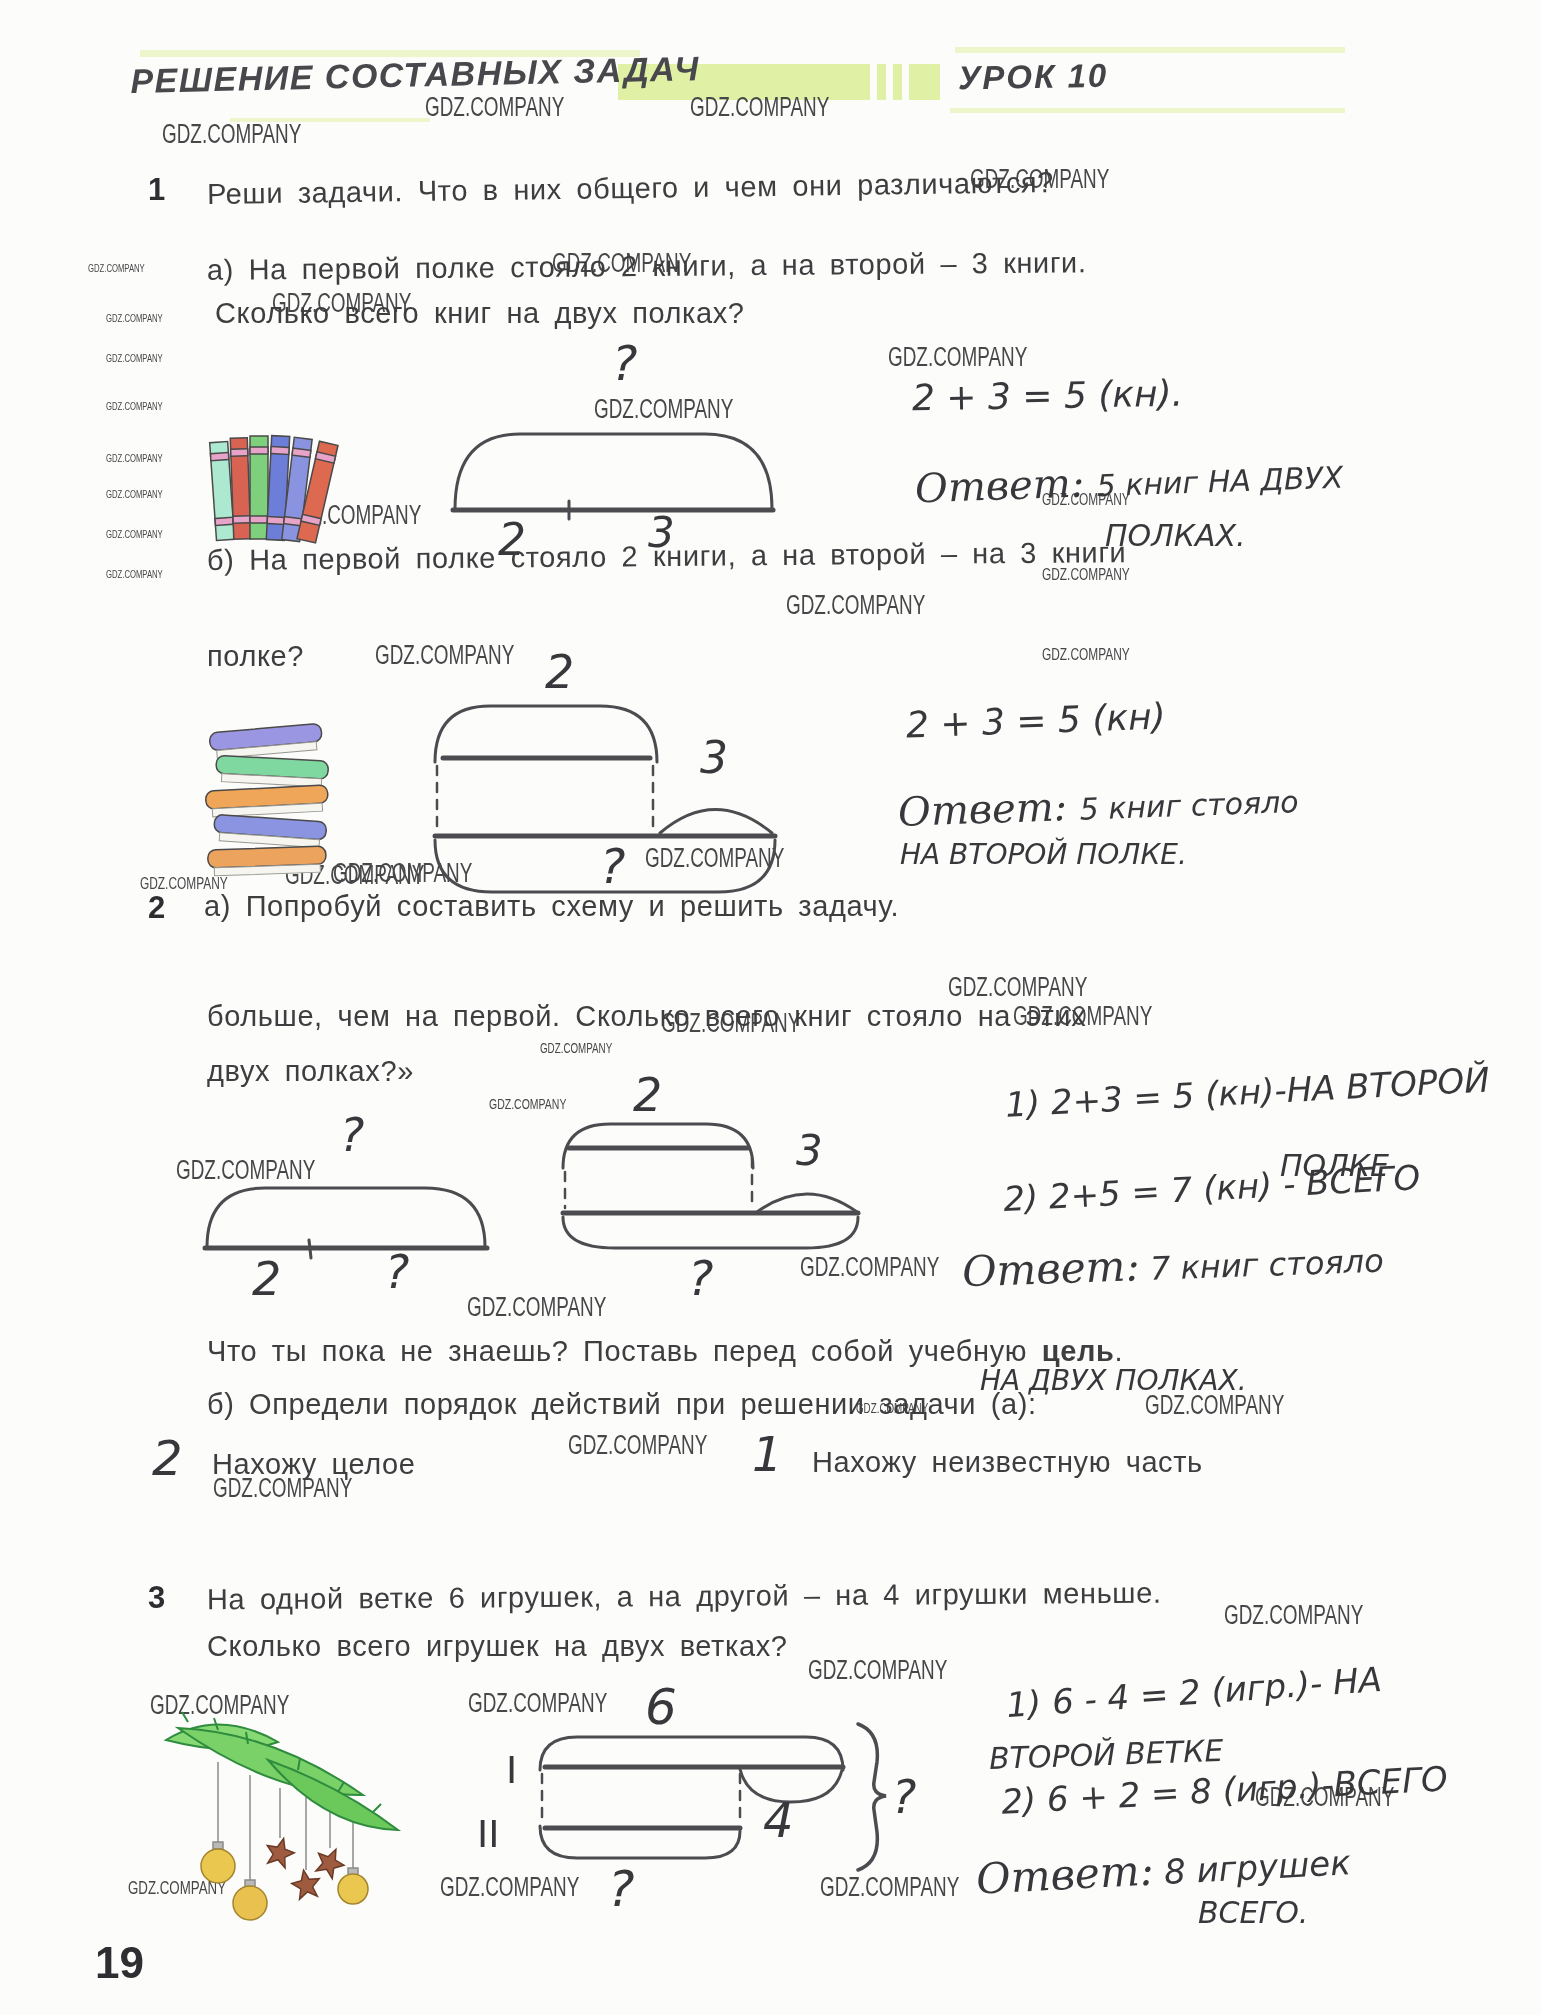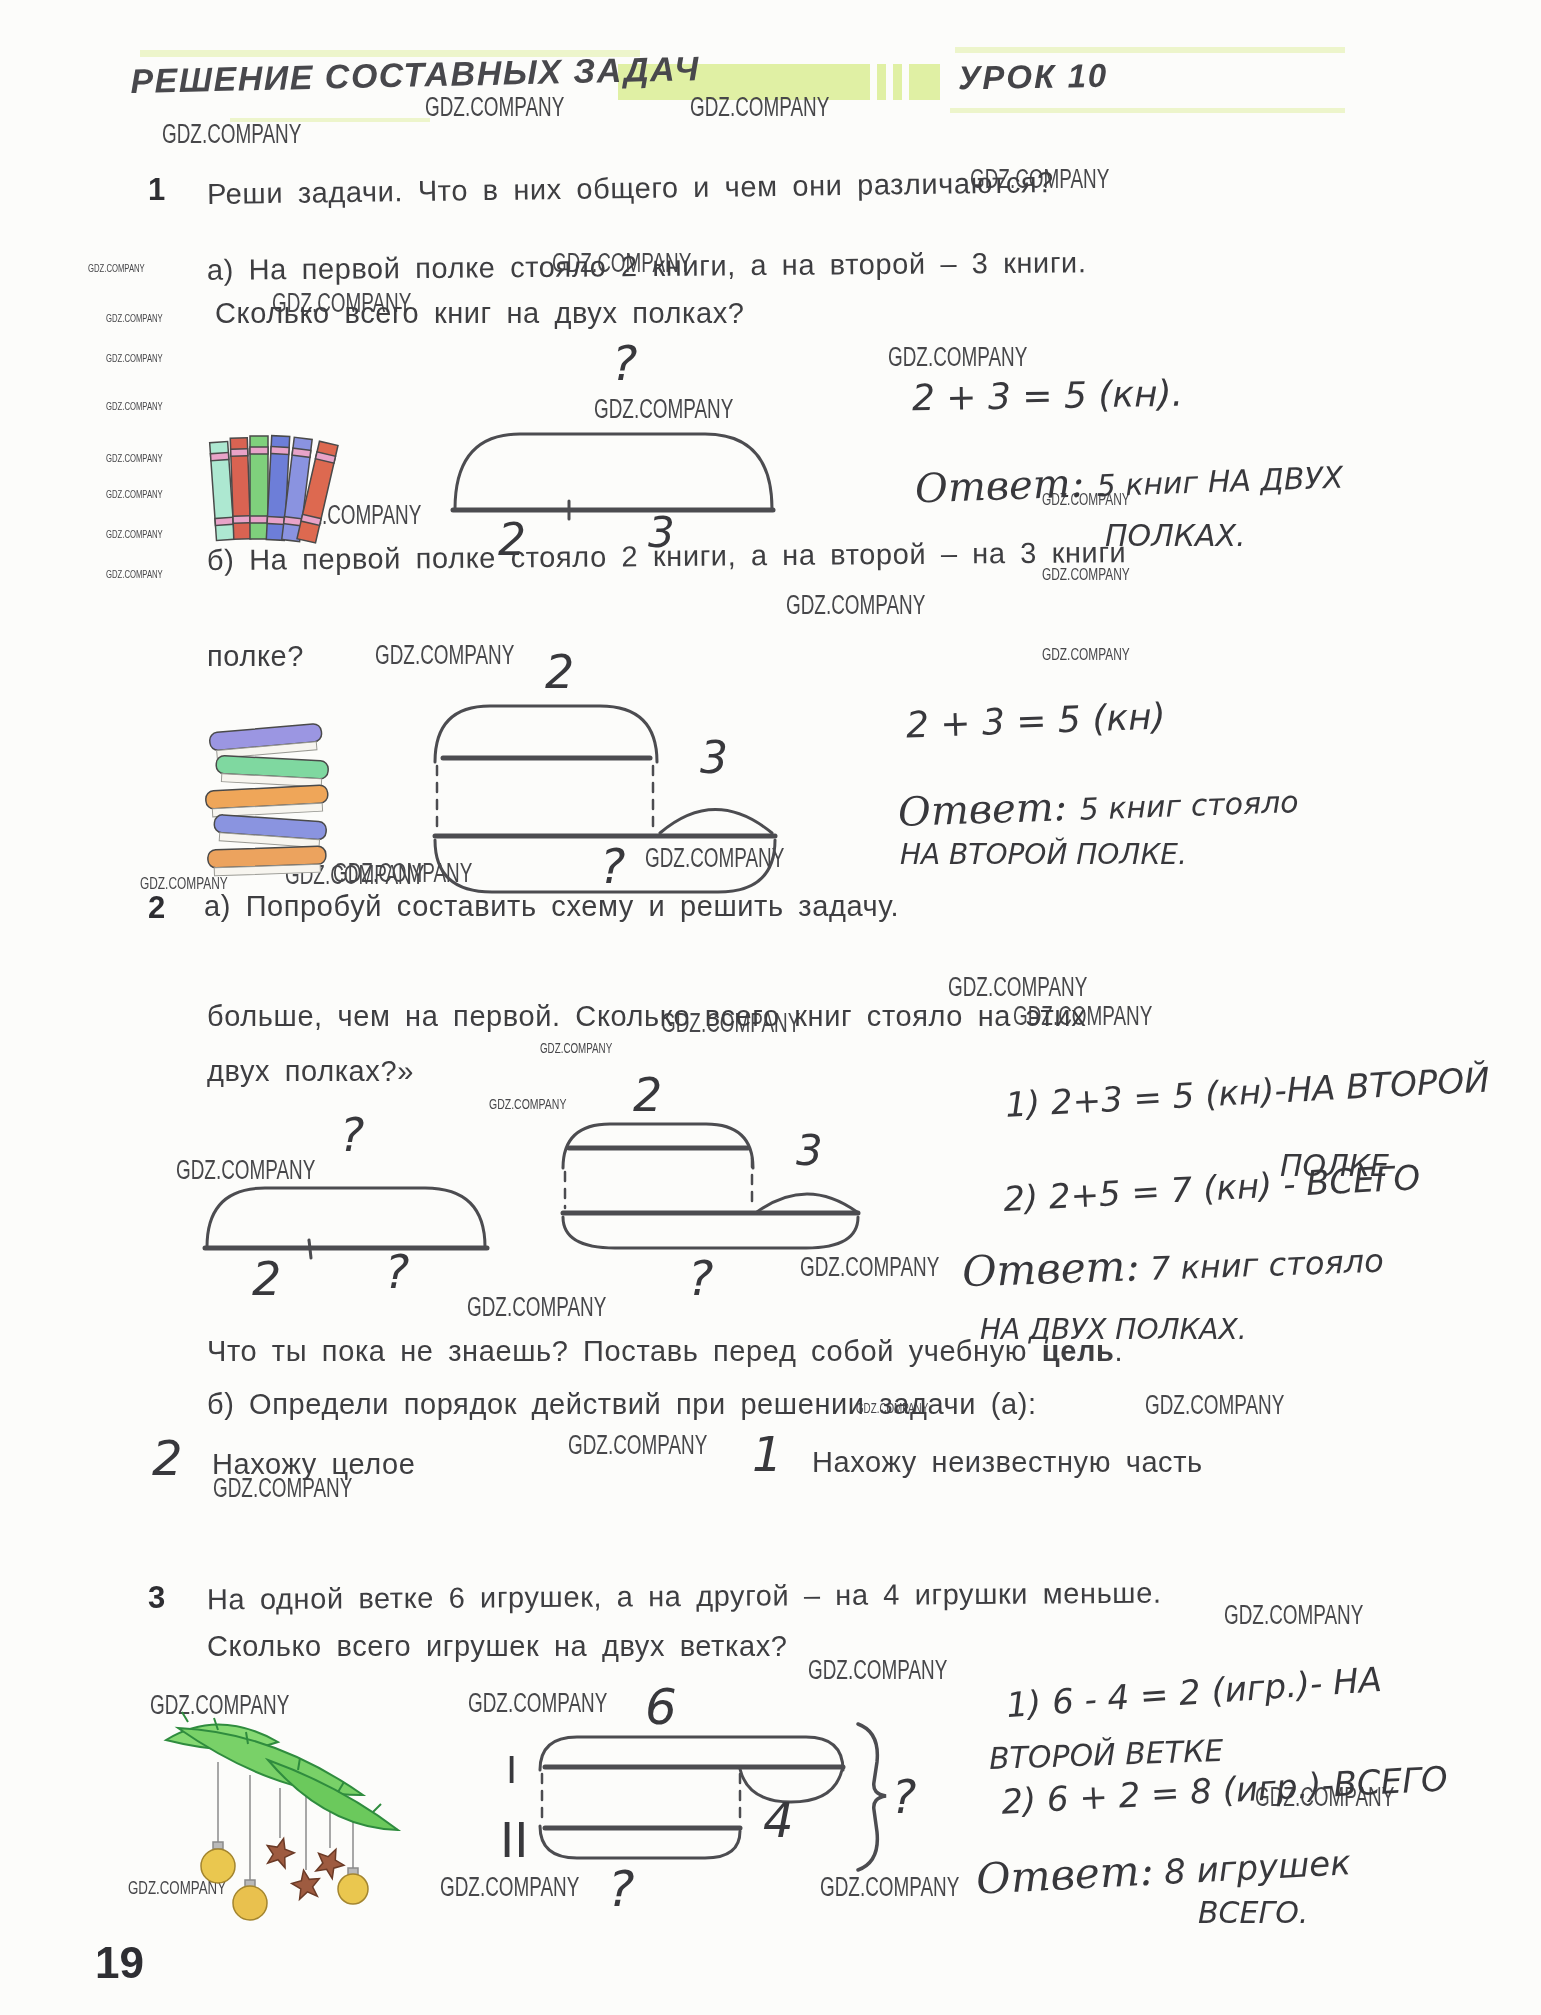--- a/index.html
+++ b/index.html
@@ -272,40 +272,40 @@
   <span class="abs hand" style="left:796px;top:1126px;font-size:42px;">3</span>
   <span class="abs hand" style="left:688px;top:1250px;font-size:48px;">?</span>
 
   <span class="abs hand" style="left:1005px;top:1072px;font-size:34px;transform:rotate(-3deg);">1) 2+3 = 5 (кн)-НА ВТОРОЙ</span>
   <span class="abs hand" style="left:1280px;top:1148px;font-size:30px;">ПОЛКЕ</span>
   <span class="abs hand" style="left:1003px;top:1168px;font-size:34px;transform:rotate(-3deg);">2) 2+5 = 7 (кн) - ВСЕГО</span>
   <span class="abs" style="left:962px;top:1240px;transform:rotate(-2deg);">
     <span class="script" style="font-size:42px;">Ответ:</span>
     <span class="hand" style="font-size:32px;margin-left:6px;">7 книг стояло</span>
   </span>
-  <span class="abs hand" style="left:980px;top:1313px;font-size:28px;">НА ДВУХ ПОЛКАХ.</span>
+  <span class="abs hand" style="left:980px;top:1364px;font-size:28px;">НА ДВУХ ПОЛКАХ.</span>
 
   <span class="abs print" style="left:207px;top:1388px;">б) Определи порядок действий при решении задачи (а):</span>
   <span class="abs print" style="left:207px;top:1335px;">
     <span>Что ты пока не знаешь? Поставь перед собой учебную </span><b>цель</b><span>.</span>
   </span>
 
   <span class="abs hand" style="left:152px;top:1430px;font-size:48px;">2</span>
   <span class="abs print" style="left:212px;top:1448px;">Нахожу целое</span>
   <span class="abs hand" style="left:752px;top:1426px;font-size:48px;">1</span>
   <span class="abs print" style="left:812px;top:1446px;">Нахожу неизвестную часть</span>
 
 
   <span class="abs num" style="left:148px;top:1580px;">3</span>
   <span class="abs print" style="left:207px;top:1580px;transform:rotate(-.4deg);">На одной ветке 6 игрушек, а на другой – на 4 игрушки меньше.</span>
   <span class="abs print" style="left:207px;top:1630px;">Сколько всего игрушек на двух ветках?</span>
 
   <span class="abs hand" style="left:645px;top:1678px;font-size:50px;">6</span>
   <span class="abs hand" style="left:506px;top:1748px;font-size:38px;font-style:normal;">I</span>
-  <span class="abs hand" style="left:500px;top:1812px;font-size:48px;font-style:normal;">II</span>
+  <span class="abs hand" style="left:477px;top:1812px;font-size:38px;font-style:normal;">II</span>
   <span class="abs hand" style="left:763px;top:1792px;font-size:48px;">4</span>
   <span class="abs hand" style="left:608px;top:1860px;font-size:50px;">?</span>
   <span class="abs hand" style="left:892px;top:1770px;font-size:46px;">?</span>
 
   <span class="abs hand" style="left:1006px;top:1672px;font-size:34px;transform:rotate(-4deg);">1) 6 - 4 = 2 (игр.)- НА</span>
   <span class="abs hand" style="left:989px;top:1737px;font-size:30px;transform:rotate(-2deg);">ВТОРОЙ ВЕТКЕ</span>
   <span class="abs hand" style="left:1001px;top:1770px;font-size:34px;transform:rotate(-3deg);">2) 6 + 2 = 8 (игр.)-ВСЕГО</span>
   <span class="abs" style="left:976px;top:1845px;transform:rotate(-3deg);">
     <span class="script" style="font-size:42px;">Ответ:</span>
     <span class="hand" style="font-size:34px;margin-left:6px;">8 игрушек</span>

